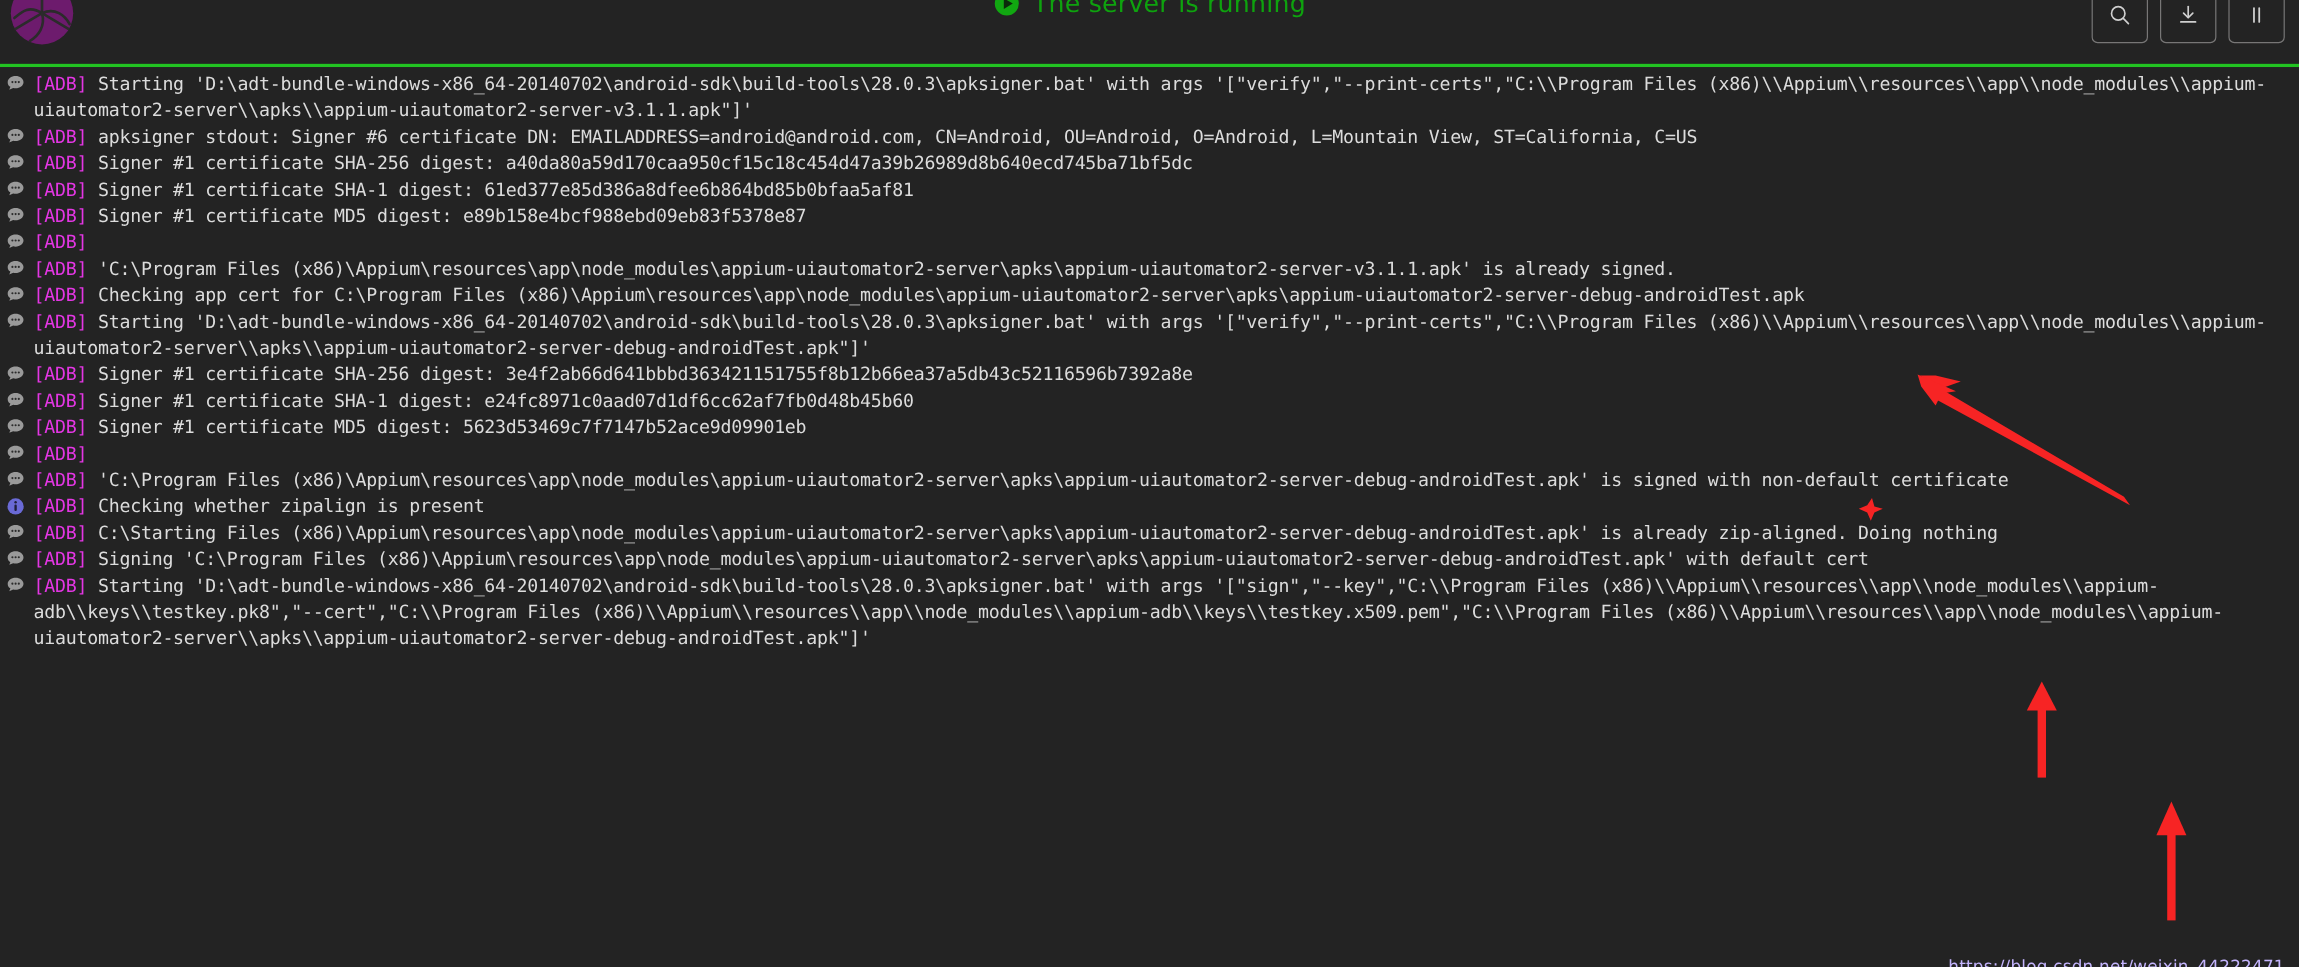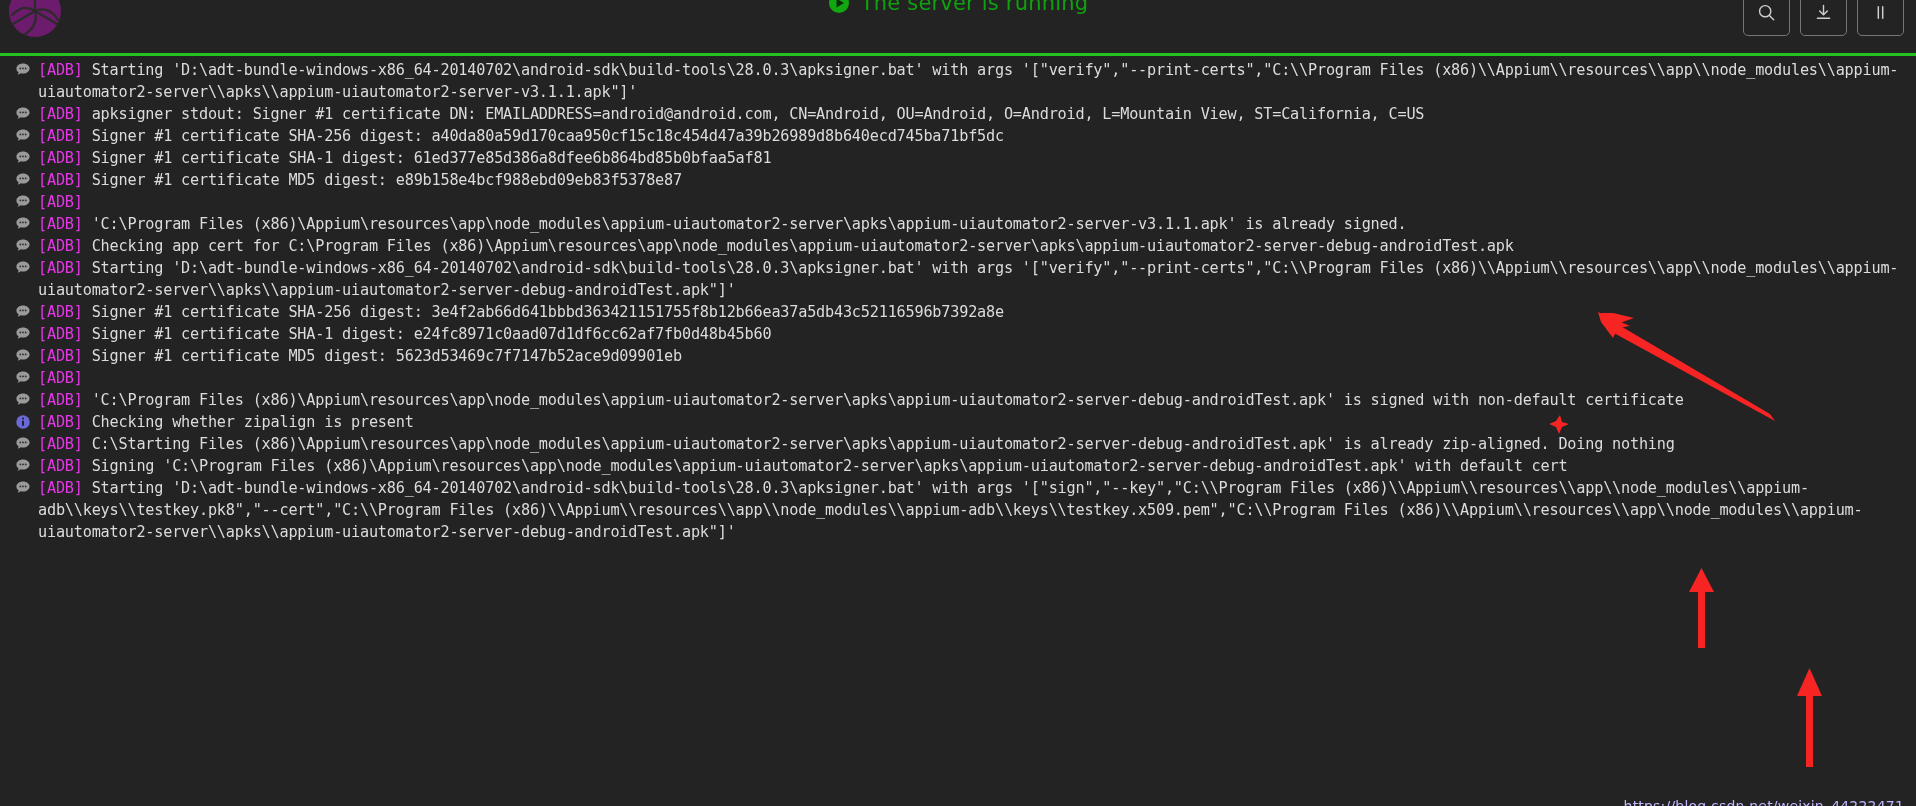--- a/index.html
+++ b/index.html
@@ -84,21 +84,21 @@
     position: relative;
     background: #232323;
     height: 762px;
     overflow: hidden;
     padding-top: 3px;
     box-sizing: border-box;
   }
   .log-line {
     display: flex;
     align-items: flex-start;
-    padding: 0 4px 0 12px;
+    padding: 0 4px 0 2px;
     min-height: 22px;
   }
   .gutter {
     flex: 0 0 22px;
     height: 22px;
     display: flex;
     align-items: center;
     justify-content: center;
     margin-right: 4px;
   }
@@ -211,21 +211,21 @@
     </div>
     <div class="log-line">
       <span class="gutter">
         <svg viewBox="0 0 18 18" width="16" height="16">
           <path d="M9 1.6c4.1 0 7.4 2.5 7.4 5.7 0 3.1-3.3 5.7-7.4 5.7-.8 0-1.6-.1-2.3-.3l-3.6 1.6 1-2.7C2 10.5 1.6 9 1.6 7.3 1.6 4.1 4.9 1.6 9 1.6z" fill="#9a9a9a"></path>
           <circle cx="6" cy="7.2" r="1" fill="#2b2b2b"></circle>
           <circle cx="9" cy="7.2" r="1" fill="#2b2b2b"></circle>
           <circle cx="12" cy="7.2" r="1" fill="#2b2b2b"></circle>
         </svg>
       </span>
-      <span class="msg"><span class="tag">[ADB]</span><span class="body"> apksigner stdout: Signer #1 certificate DN: EMAILADDRESS=android@android.com, CN=Android, OU=Android, O=Android, L=Mountain View, ST=California, C=US</span></span>
+      <span class="msg"><span class="tag">[ADB]</span><span class="body"> apksigner stdout: Signer #6 certificate DN: EMAILADDRESS=android@android.com, CN=Android, OU=Android, O=Android, L=Mountain View, ST=California, C=US</span></span>
     </div>
     <div class="log-line">
       <span class="gutter">
         <svg viewBox="0 0 18 18" width="16" height="16">
           <path d="M9 1.6c4.1 0 7.4 2.5 7.4 5.7 0 3.1-3.3 5.7-7.4 5.7-.8 0-1.6-.1-2.3-.3l-3.6 1.6 1-2.7C2 10.5 1.6 9 1.6 7.3 1.6 4.1 4.9 1.6 9 1.6z" fill="#9a9a9a"></path>
           <circle cx="6" cy="7.2" r="1" fill="#2b2b2b"></circle>
           <circle cx="9" cy="7.2" r="1" fill="#2b2b2b"></circle>
           <circle cx="12" cy="7.2" r="1" fill="#2b2b2b"></circle>
         </svg>
       </span>

